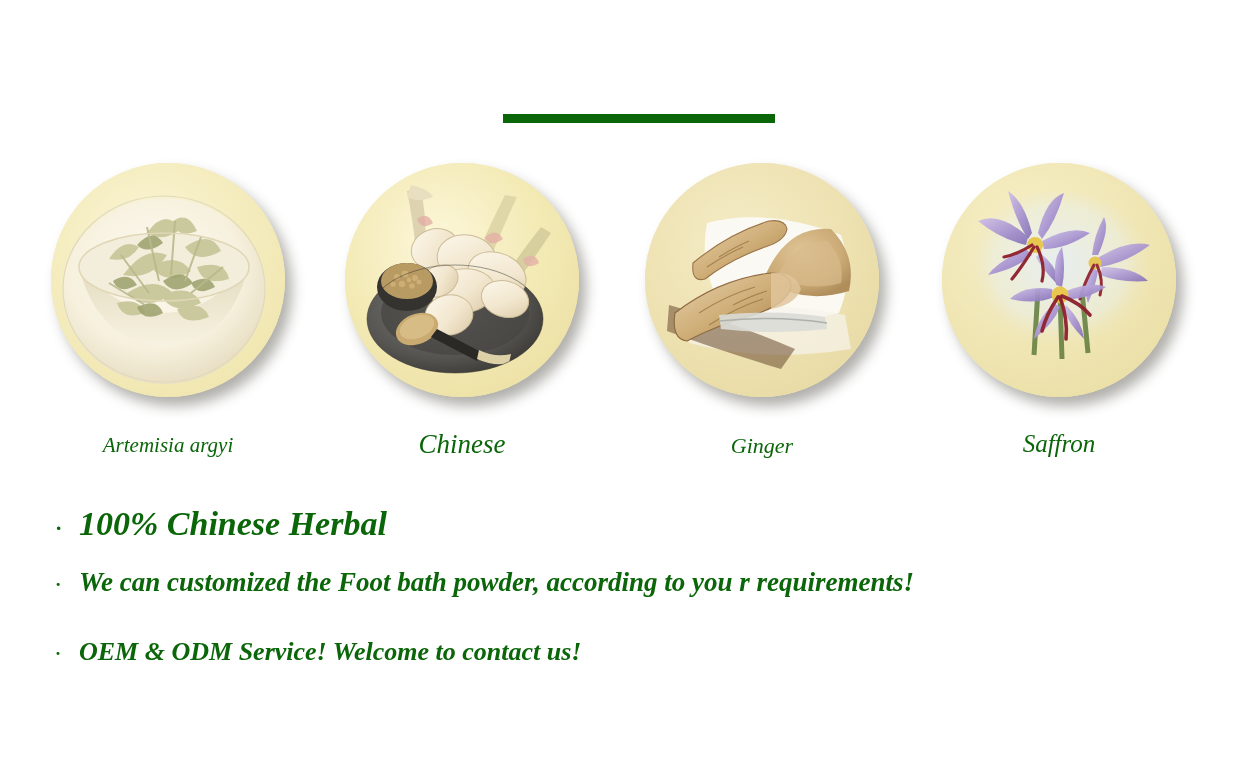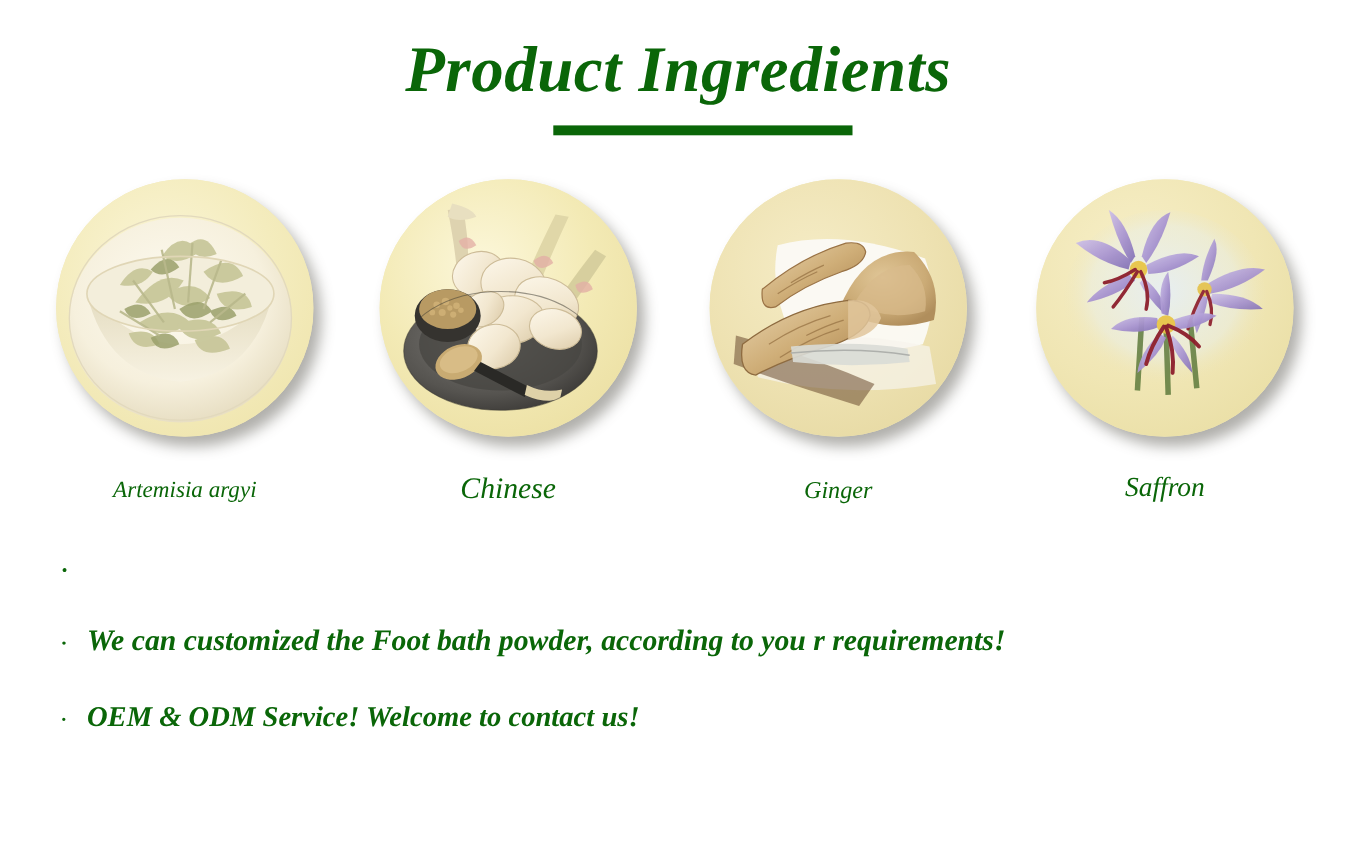--- a/index.html
+++ b/index.html
@@ -132,23 +132,20 @@
   .bullet-row-3 { font-size: 26px; height: 52px; }
   .bullet-row-3 .bullet-dot { font-size: 18px; }
 
   .bullet-text { display: inline-block; }
 </style>
 </head>
 <body>
 
 <div class="slide">
 
-  <div class="title-block">
-    <div class="page-title">Product Ingredients</div>
-  </div>
   <div class="title-rule"></div>
 
   <div class="ingredients-row">
 
     <div class="ingredient ingredient-1">
       <div class="circle">
         <svg viewBox="0 0 234 234" xmlns="http://www.w3.org/2000/svg">
           <defs>
             <radialGradient id="bg1" cx="42%" cy="36%" r="72%">
               <stop offset="0%" stop-color="#fbf6d9"></stop>
@@ -395,20 +392,21 @@
         </svg>
       </div>
       <div class="caption caption-4">Saffron</div>
     </div>
   </div>
 
   <div class="bullets">
 
     <div class="bullet-row bullet-row-1">
       <span class="bullet-dot">·</span>
+      <span class="bullet-text">100% Chinese Herbal</span>
     </div>
 
     <div class="bullet-row bullet-row-2">
       <span class="bullet-dot">·</span>
       <span class="bullet-text">We can customized the Foot bath powder, according to you r requirements!</span>
     </div>
 
     <div class="bullet-row bullet-row-3">
       <span class="bullet-dot">·</span>
       <span class="bullet-text">OEM &amp; ODM Service!   Welcome to contact us!</span>

